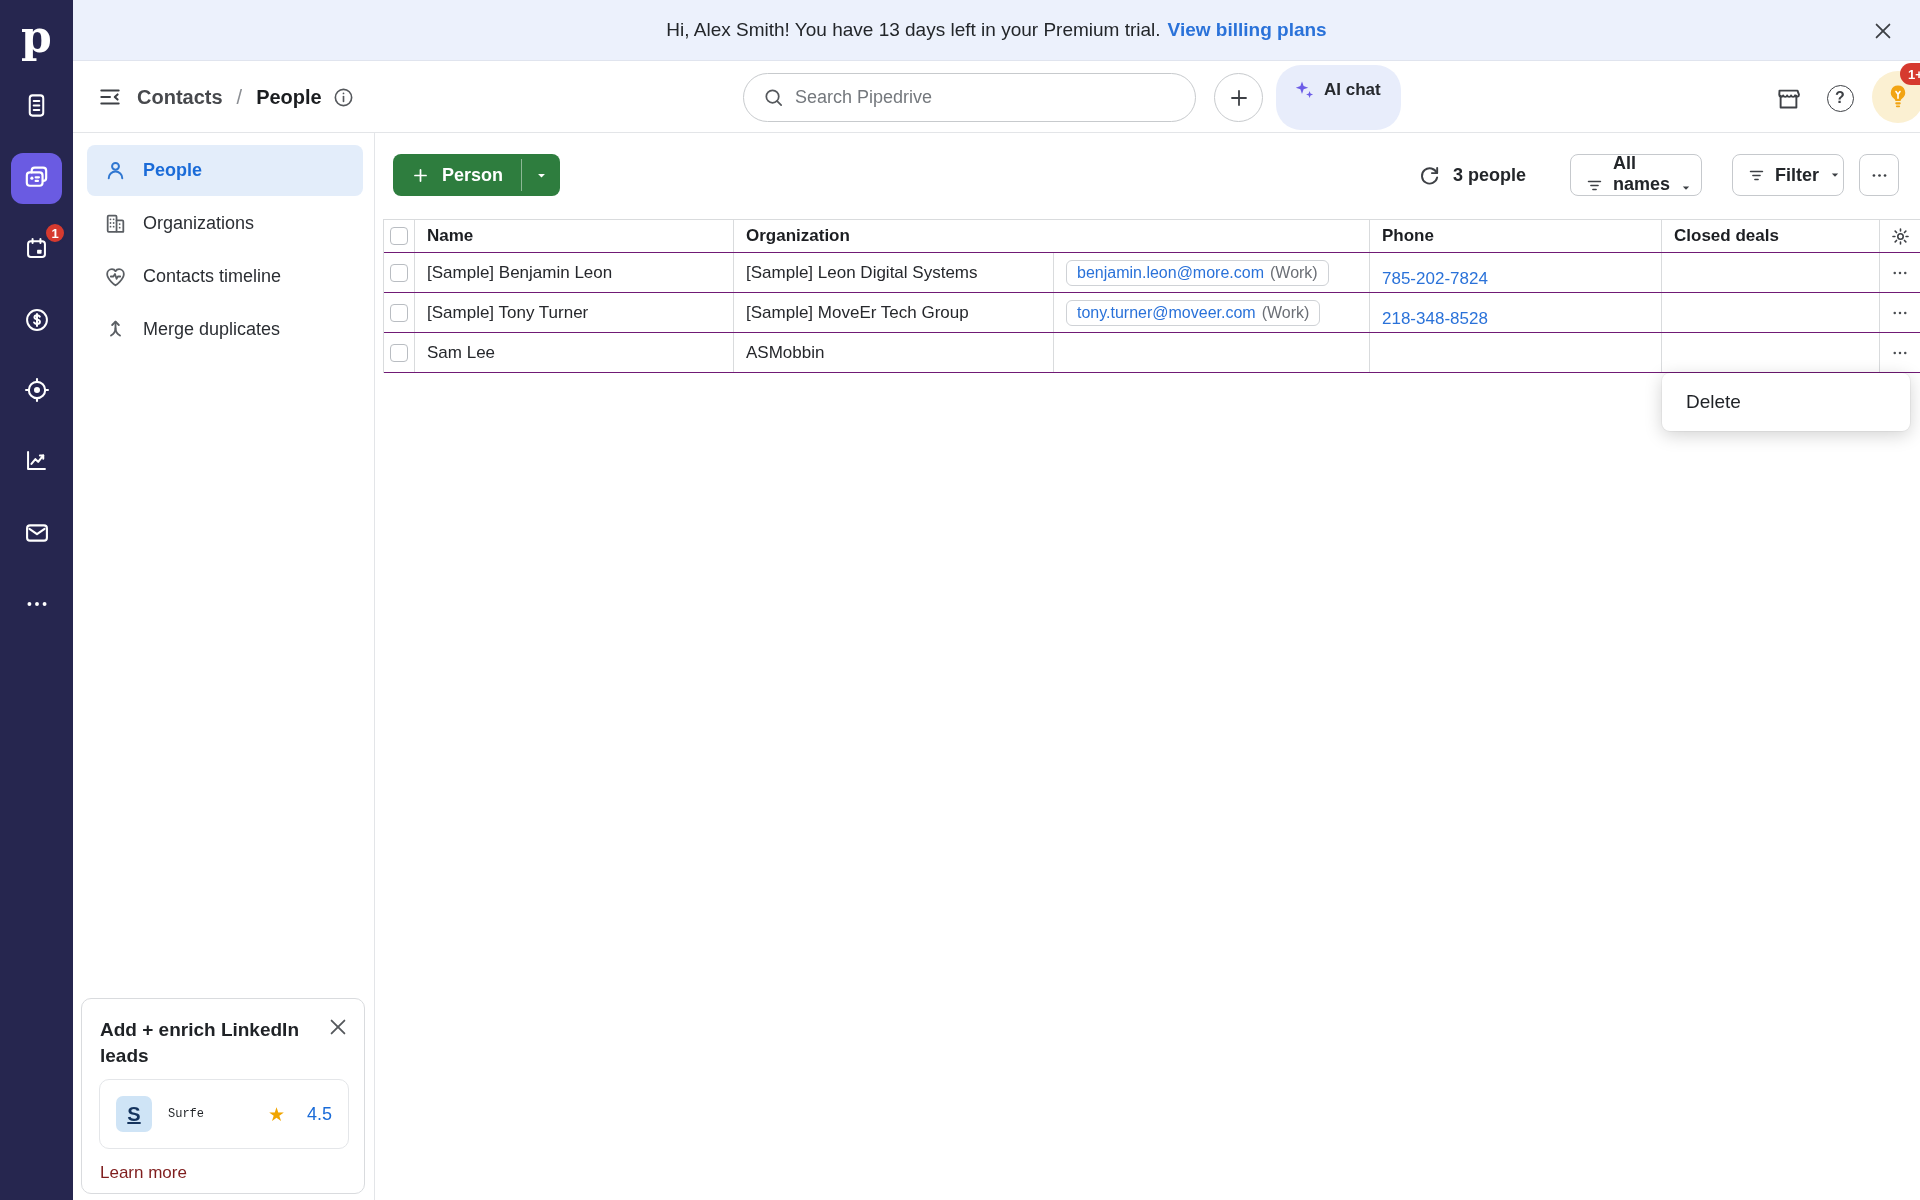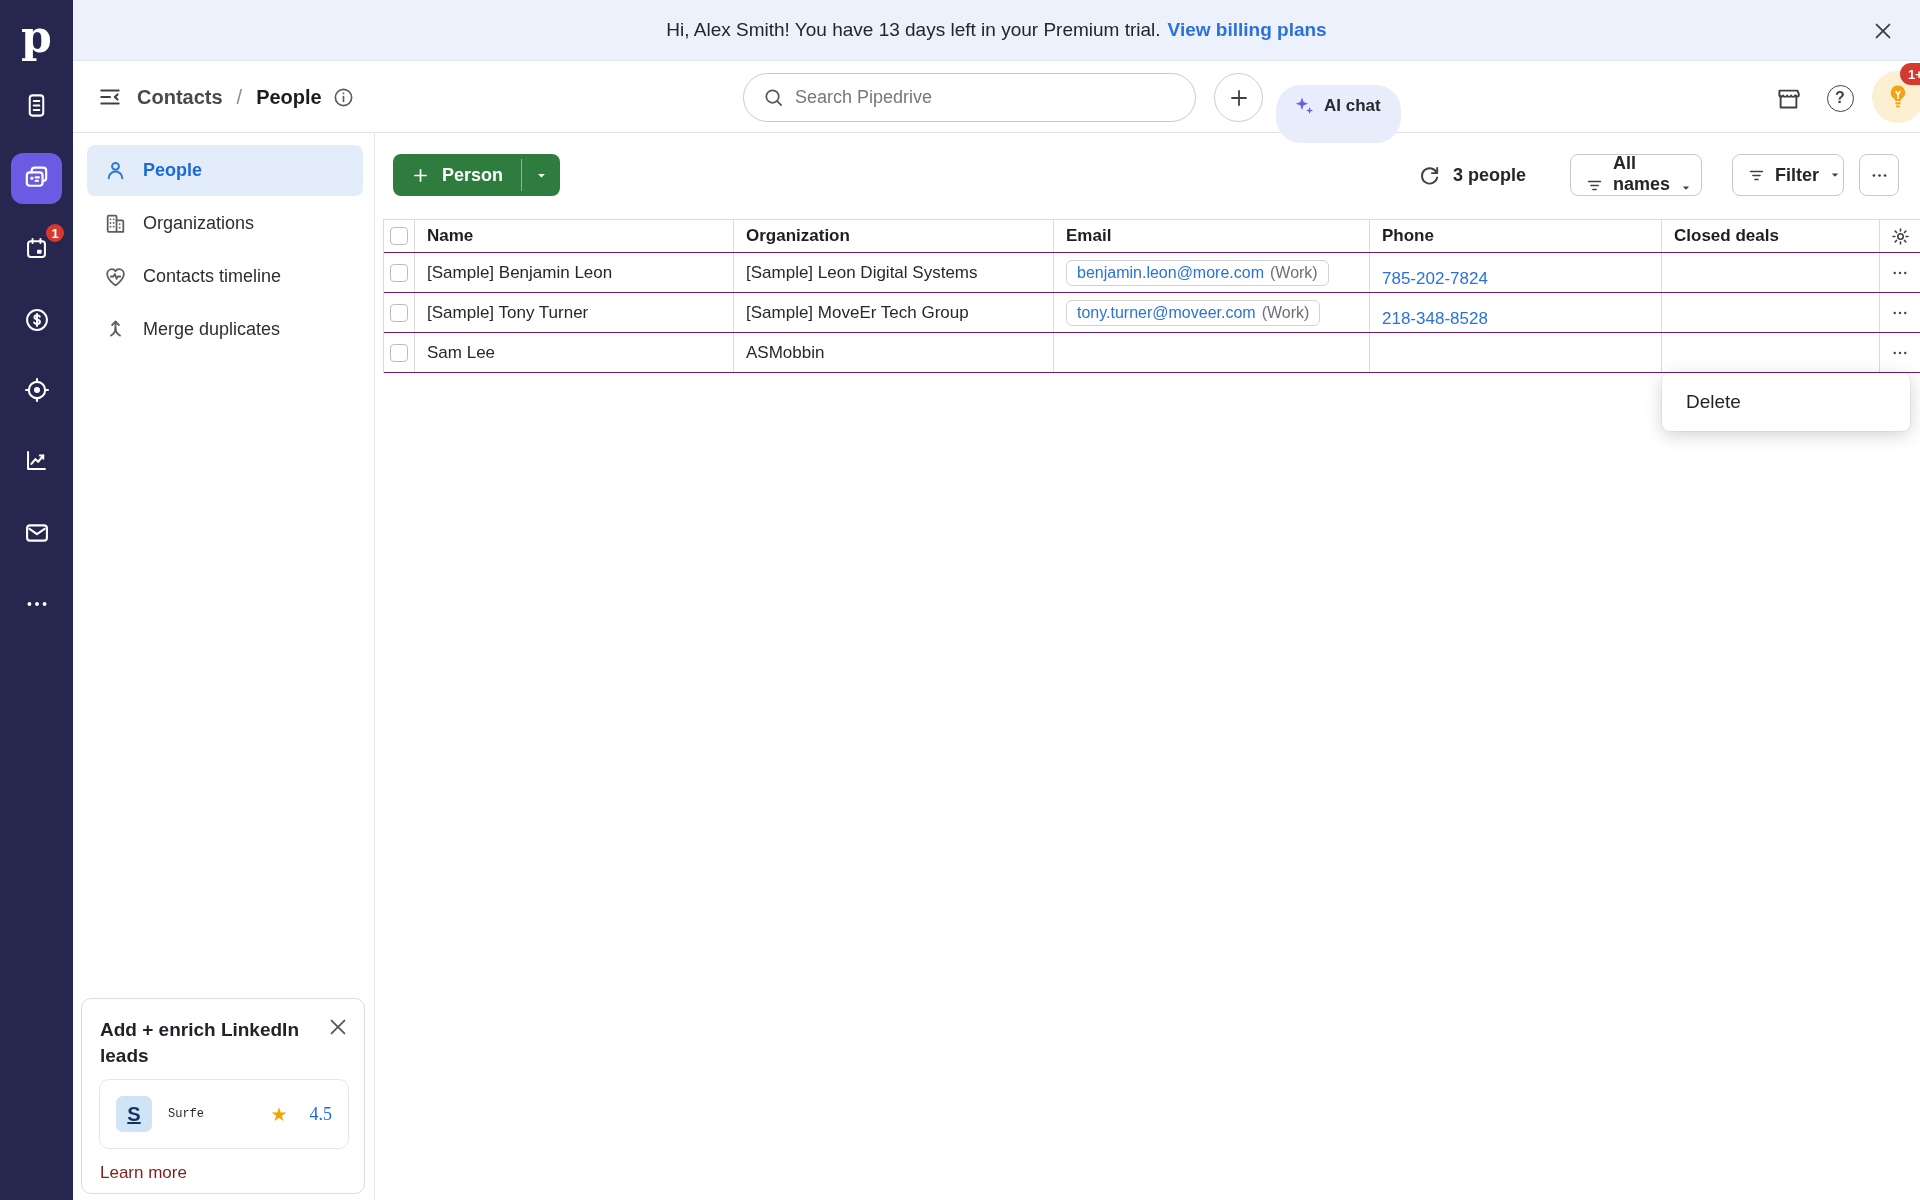--- a/index.html
+++ b/index.html
@@ -37,21 +37,21 @@
   .info-btn { color:#55585c; cursor:pointer; margin-left:-4px; }
 
   .search { position:absolute; left:670px; top:12px; width:453px; height:49px; border:1px solid #c7cacd; border-radius:25px;
             display:flex; align-items:center; padding:0 16px 0 18px; gap:10px; background:#fff; }
   .search input { border:none; outline:none; flex:1; font-size:18px; color:#26282c; font-family:"Liberation Sans", sans-serif; }
   .search input::placeholder { color:#74787d; }
   .search .mag { color:#55585c; }
 
   .quick-add { position:absolute; left:1141px; top:12px; width:49px; height:49px; border:1px solid #c7cacd; border-radius:50%;
                display:flex; align-items:center; justify-content:center; color:#3d4045; cursor:pointer; background:#fff; }
-  .ai-chat { position:absolute; left:1203px; top:24px; height:58px; padding:0 20px 16px 16px; background:#e8edfb; border-radius:25px;
+  .ai-chat { position:absolute; left:1203px; top:4px; height:65px; padding:0 20px 16px 16px; background:#e8edfb; border-radius:25px;
              display:flex; align-items:center; gap:8px; cursor:pointer; }
   .ai-chat .lbl { font-size:17px; font-weight:bold; color:#26292e; }
 
   .tb-icon { position:absolute; top:20px; width:34px; height:34px; display:flex; align-items:center; justify-content:center;
              color:#3e4146; cursor:pointer; }
   .bulb-wrap { position:absolute; left:1799px; top:10px; width:52px; height:52px; background:#fbf0d2; border-radius:50%;
                display:flex; align-items:center; justify-content:center; cursor:pointer; }
   .bulb-badge { position:absolute; left:1827px; top:2px; min-width:31px; height:22px; padding:0 6px; background:#d63a2f; color:#fff;
                 font-size:13px; font-weight:bold; border-radius:11px; display:flex; align-items:center; justify-content:center; z-index:2; }
   .help-q { width:27px; height:27px; border:1.8px solid #3e4146; border-radius:50%; display:flex; align-items:center; justify-content:center;
@@ -70,21 +70,21 @@
            border-radius:10px; padding:18px; }
   .promo-title { font-size:19px; font-weight:bold; color:#1f2226; line-height:1.35; width:215px; }
   .promo-close { position:absolute; right:14px; top:16px; width:24px; height:24px; color:#55585c; cursor:pointer;
                  display:flex; align-items:center; justify-content:center; }
   .promo-app { position:absolute; left:17px; top:80px; width:250px; height:70px; border:1px solid #e4e6e9; border-radius:10px;
                display:flex; align-items:center; padding:0 16px; gap:16px; cursor:pointer; }
   .surfe-logo { width:36px; height:36px; background:#cfe4f6; border-radius:7px; display:flex; align-items:center; justify-content:center;
                 font-size:20px; font-weight:bold; color:#14335d; text-decoration:underline; }
   .promo-app .app-name { font-size:12px; color:#1f2226; flex:1;font-family:Liberation Mono, monospace; }
   .promo-app .star { color:#f0a500; font-size:19px; }
-  .promo-app .rating { font-size:18px; color:#1a6bd8; margin-left:6px;font-family:Liberation Serif, serif; }
+  .promo-app .rating { font-size:18px; color:#1a6bd8; margin-left:6px; }
   .promo-link { position:absolute; left:18px; top:164px; font-size:17px; font-weight:normal; color:#7f1d1d; cursor:pointer; }
 
   
   .content { position:absolute; left:375px; top:133px; width:1545px; height:1067px; background:#fff; }
 
   .person-btn { position:absolute; left:18px; top:21px; height:42px; display:flex; background:#2e7d3e; border-radius:8px;
                 overflow:hidden; cursor:pointer; }
   .person-main { display:flex; align-items:center; gap:12px; padding:0 18px; color:#fff; font-size:18px; font-weight:bold; }
   .person-split { width:1px; background:rgba(255,255,255,.45); margin:5px 0; }
   .person-caret { width:38px; display:flex; align-items:center; justify-content:center; color:#fff; }
@@ -455,21 +455,20 @@
     </span>
   </div>
 
   <div class="grid">
     <div class="g-row g-head">
       <div class="cell c-cb">
           <span class="checkbox"></span>
         </div>
       <div class="cell c-name hd">Name</div>
       <div class="cell c-org hd">Organization</div>
-      <div class="cell c-mail hd">Email</div>
       <div class="cell c-phone hd">Phone</div>
       <div class="cell c-deal hd">Closed deals</div>
       <div class="cell c-act">
         <span class="gear">
           <svg width="21" height="21" viewBox="0 0 24 24" fill="none" stroke="currentColor" stroke-width="1.8" stroke-linecap="round">
               <circle cx="12" cy="12" r="3.1"></circle>
               <line x1="18.4" y1="12" x2="20.6" y2="12"></line>
               <line x1="16.5" y1="16.5" x2="18.1" y2="18.1"></line>
               <line x1="12" y1="18.4" x2="12" y2="20.6"></line>
               <line x1="7.5" y1="16.5" x2="5.9" y2="18.1"></line>

